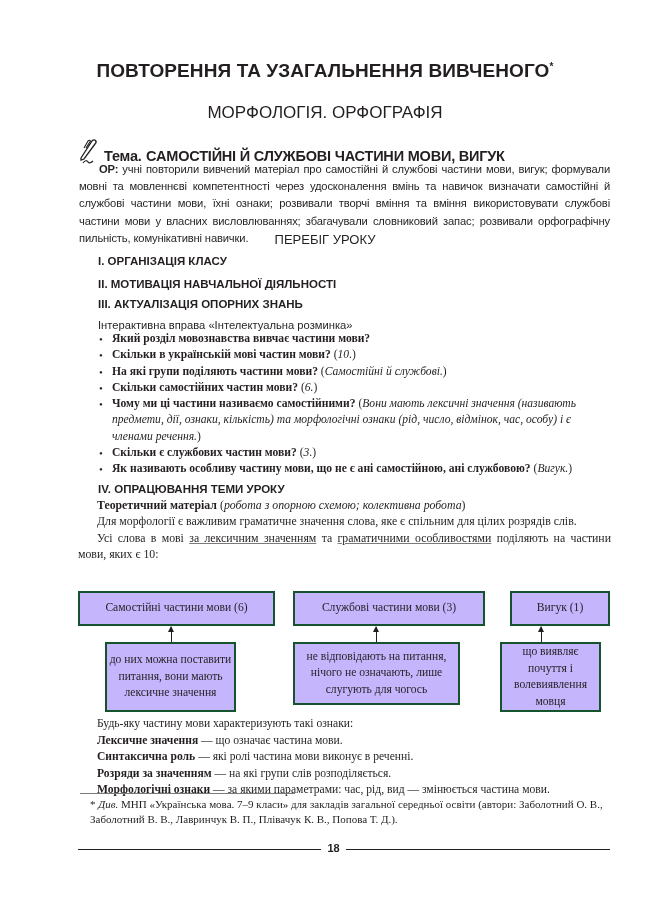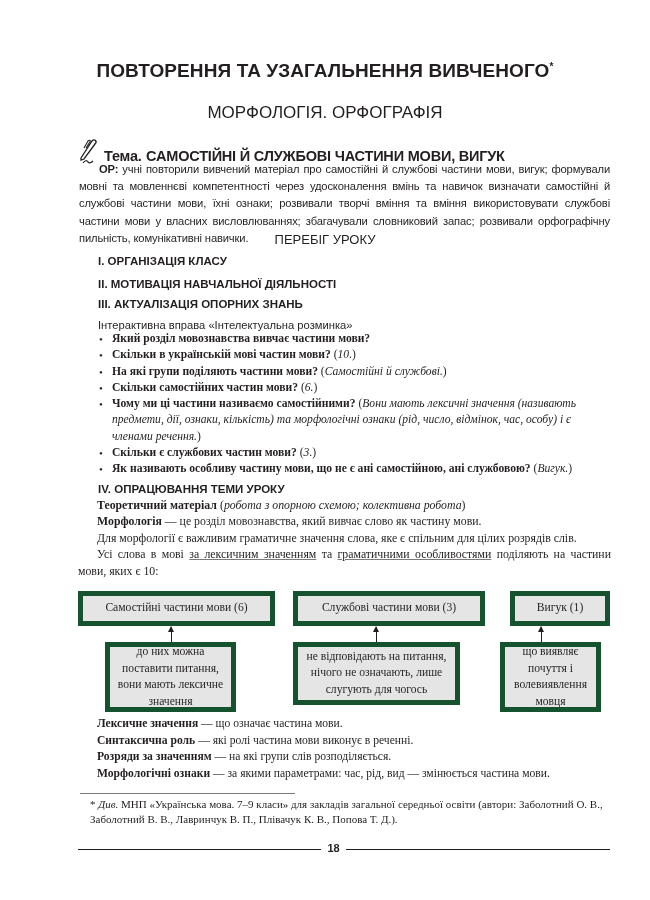--- a/index.html
+++ b/index.html
@@ -37,21 +37,21 @@
   .qlist .a { font-style: italic; }
 
   .stage4 { top: 483px; }
   .theory { position: absolute; top: 497px; left: 97px; width: 515px; font-size: 11.8px; line-height: 16.4px; }
   .theory p { margin: 0; }
   .theory .para { position: relative; left: -19px; width: 533px; text-indent: 19px; text-align: justify; }
   .theory b { font-weight: bold; }
   .theory i { font-style: italic; }
   .ul { text-decoration: underline; text-decoration-color: #7a7a7a; }
 
-  .box { position: absolute; border: 5px solid #14532d; background: #e5e5e5; text-align: center;
+  .box { position: absolute; border: 2px solid #14532d; background: #c4b5fd; text-align: center;
     font-size: 11.6px; line-height: 16.5px; display: flex; align-items: center; justify-content: center; box-sizing: border-box; }
   .box-top { height: 35px; top: 591px; }
   .b1 { left: 78px; width: 197px; }
   .b2 { left: 293px; width: 192px; }
   .b3 { left: 510px; width: 100px; }
   .box-bottom { top: 642px; }
   .d1 { left: 105px; width: 131px; height: 70px; }
   .d2 { left: 293px; width: 167px; height: 63px; }
   .d3 { left: 500px; width: 101px; height: 70px; }
 
@@ -106,38 +106,38 @@
   <li><span class="q">Скільки самостійних частин мови?</span> (<span class="a">6.</span>)</li>
   <li><span class="q">Чому ми ці частини називаємо самостійними?</span> (<span class="a">Вони мають лексичні значення (називають предмети, дії, ознаки, кількість) та морфологічні ознаки (рід, число, відмінок, час, особу) і є членами речення.</span>)</li>
   <li><span class="q">Скільки є службових частин мови?</span> (<span class="a">3.</span>)</li>
   <li><span class="q">Як називають особливу частину мови, що не є ані самостійною, ані службовою?</span> (<span class="a">Вигук.</span>)</li>
 </ul>
 
 <div class="stage stage4 sans">IV. ОПРАЦЮВАННЯ ТЕМИ УРОКУ</div>
 
 <div class="theory serif">
   <p><b>Теоретичний матеріал</b> (<i>робота з опорною схемою; колективна робота</i>)</p>
-  <p><b>Морфологія</b><span> — це розділ мовознавства, який вивчає слово як частину мови.</span></p>
   <p class="para">Для морфології є важливим граматичне значення слова, яке є спільним для цілих розрядів слів.</p>
   <p class="para"><span>Усі слова в мові </span><span class="ul">за лексичним значенням</span><span> та </span><span class="ul">граматичними особливостями</span><span> поділяють на частини мови, яких є 10:</span></p>
 </div>
 
 <div class="box box-top b1 serif">Самостійні частини мови (6)</div>
 <div class="box box-top b2 serif">Службові частини мови (3)</div>
 <div class="box box-top b3 serif">Вигук (1)</div>
 
 <div class="arrow a1"></div>
 <div class="arrow a2"></div>
 <div class="arrow a3"></div>
 
 <div class="box box-bottom d1 serif">до них можна поставити питання, вони мають лексичне значення</div>
 <div class="box box-bottom d2 serif">не відповідають на питання, нічого не означають, лише слугують для чогось</div>
 <div class="box box-bottom d3 serif">що виявляє почуття і волевиявлення мовця</div>
 
 <div class="features serif">
+  <p>Будь-яку частину мови характеризують такі ознаки:</p>
   <p><b>Лексичне значення</b><span> — що означає частина мови.</span></p>
   <p><b>Синтаксична роль</b><span> — які ролі частина мови виконує в реченні.</span></p>
   <p><b>Розряди за значенням</b><span> — на які групи слів розподіляється.</span></p>
   <p><b>Морфологічні ознаки</b><span> — за якими параметрами: час, рід, вид — змінюється частина мови.</span></p>
 </div>
 
 <div class="fn-rule"></div>
 <div class="footnote serif"><span>* </span><i>Див.</i><span> МНП «Українська мова. 7–9 класи» для закладів загальної середньої освіти (автори: Заболотний О. В., Заболотний В. В., Лавринчук В. П., Плівачук К. В., Попова Т. Д.).</span></div>
 
 <div class="pg-rule left"></div>

